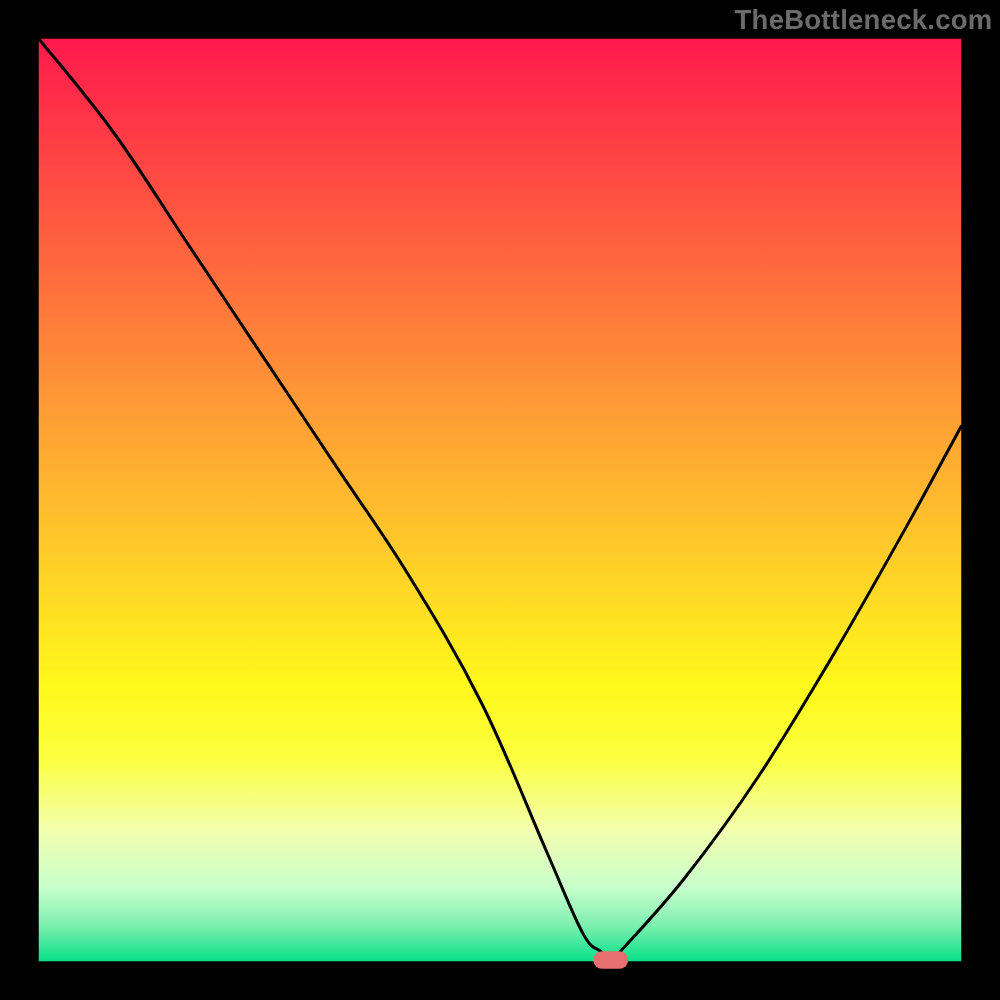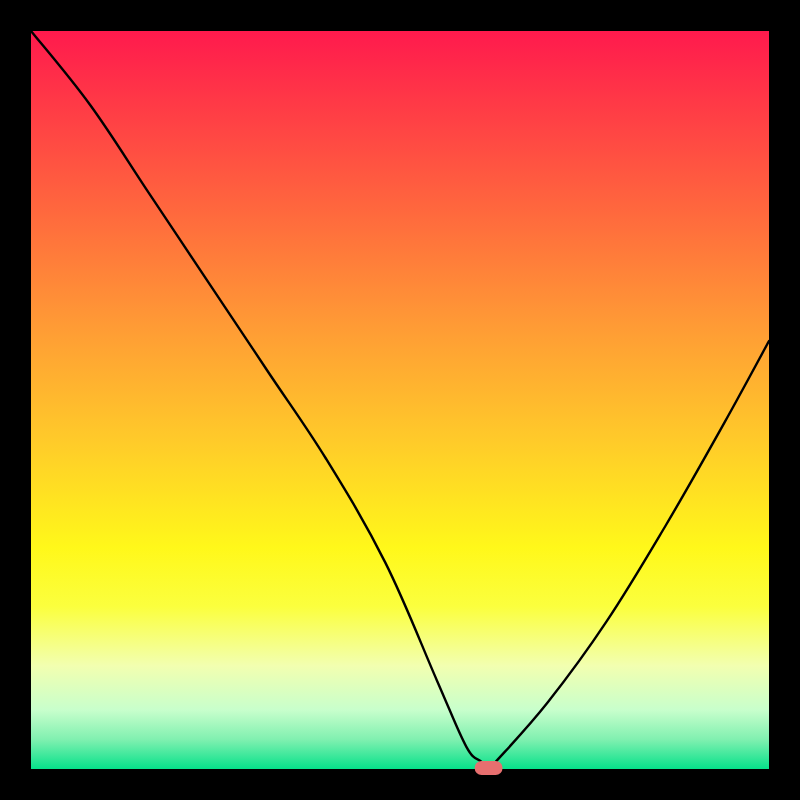--- a/index.html
+++ b/index.html
@@ -52,20 +52,21 @@
     font-size: 22px;
     font-weight: 600;
     letter-spacing: 0.2px;
     pointer-events: none;
   }
 </style>
 </head>
 <body>
 
 <div class="frame">
+  <div class="attrib">TheBottleneck.com</div>
 
   <div class="plot">
     <svg class="curve" viewBox="0 0 738 738" preserveAspectRatio="none">
       <path id="curve-path" fill="none" stroke="#000" stroke-width="2.4" stroke-linejoin="round" stroke-linecap="round" d="M0,0 C10.6,13.3 37.8,44.6 59.0,73.8 C80.3,103.0 96.8,130.5 118.1,162.4 C139.3,194.2 155.9,219.0 177.1,250.9 C198.4,282.8 214.9,307.6 236.2,339.5 C257.4,371.4 273.9,393.5 295.2,428.0 C316.5,462.6 334.3,491.5 354.2,531.4 C374.2,571.2 391.3,616.2 405.9,649.4 C420.5,682.7 427.4,701.2 435.4,715.9 C443.4,730.5 446.2,726.6 450.2,730.6 C454.2,734.6 454.9,738.0 457.6,738.0 C460.2,738.0 454.3,742.6 464.9,730.6 C475.6,718.7 496.7,696.8 516.6,671.6 C536.5,646.3 554.4,622.3 575.6,590.4 C596.9,558.5 613.4,530.3 634.7,494.5 C655.9,458.6 675.1,424.4 693.7,391.1 C712.3,357.9 730.0,324.6 738.0,310.0"></path>
     </svg>
     <svg class="marker" viewBox="0 0 738 738" preserveAspectRatio="none">
       <rect id="marker-rect" rx="7" ry="7" height="14" x="443.6" y="730.0" width="28" fill="#e76f6f"></rect>
     </svg>
   </div>
 </div>

